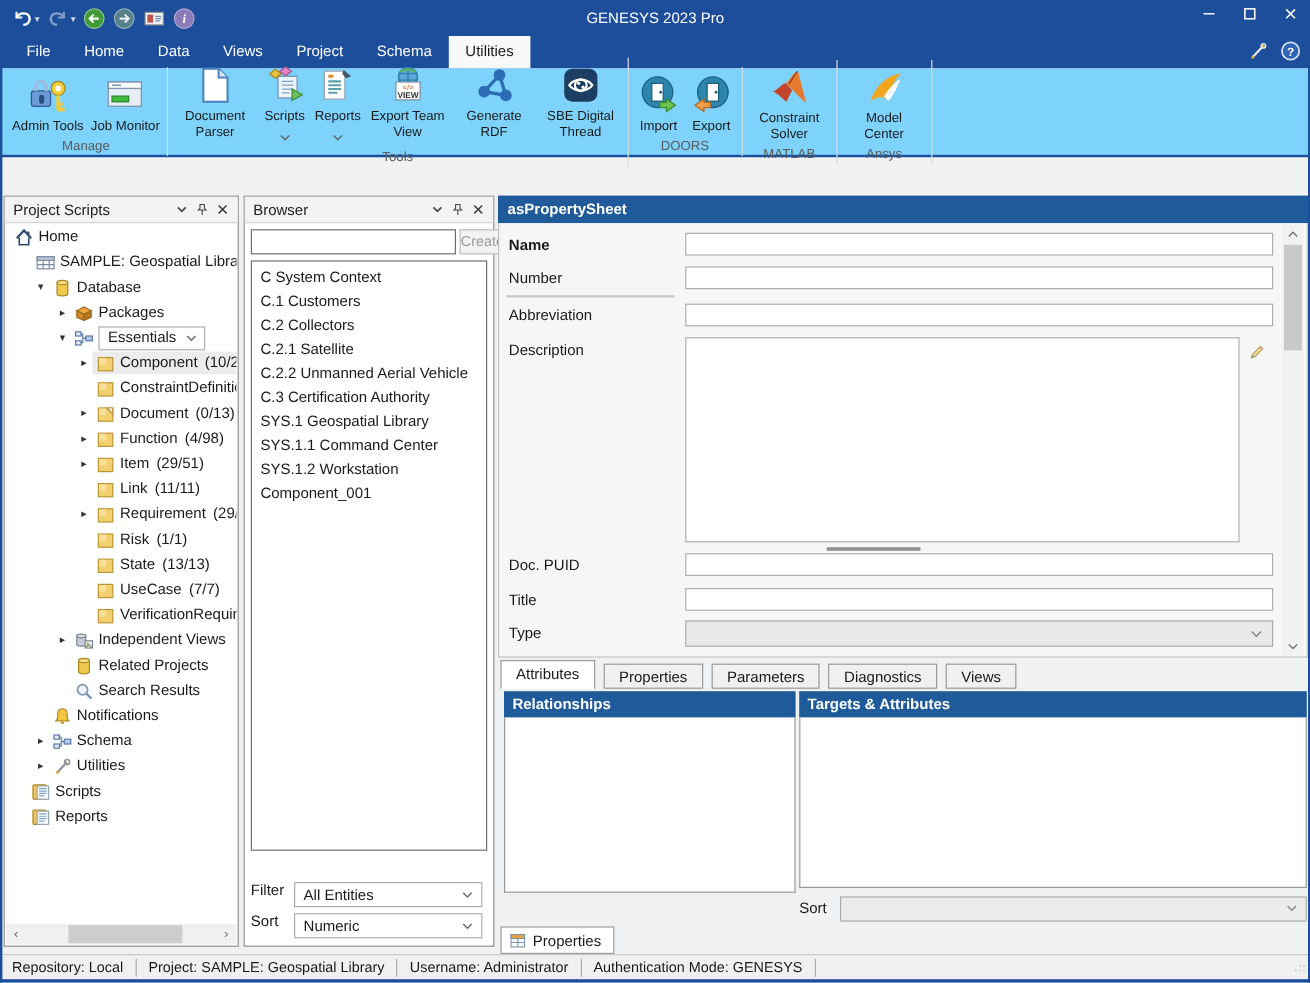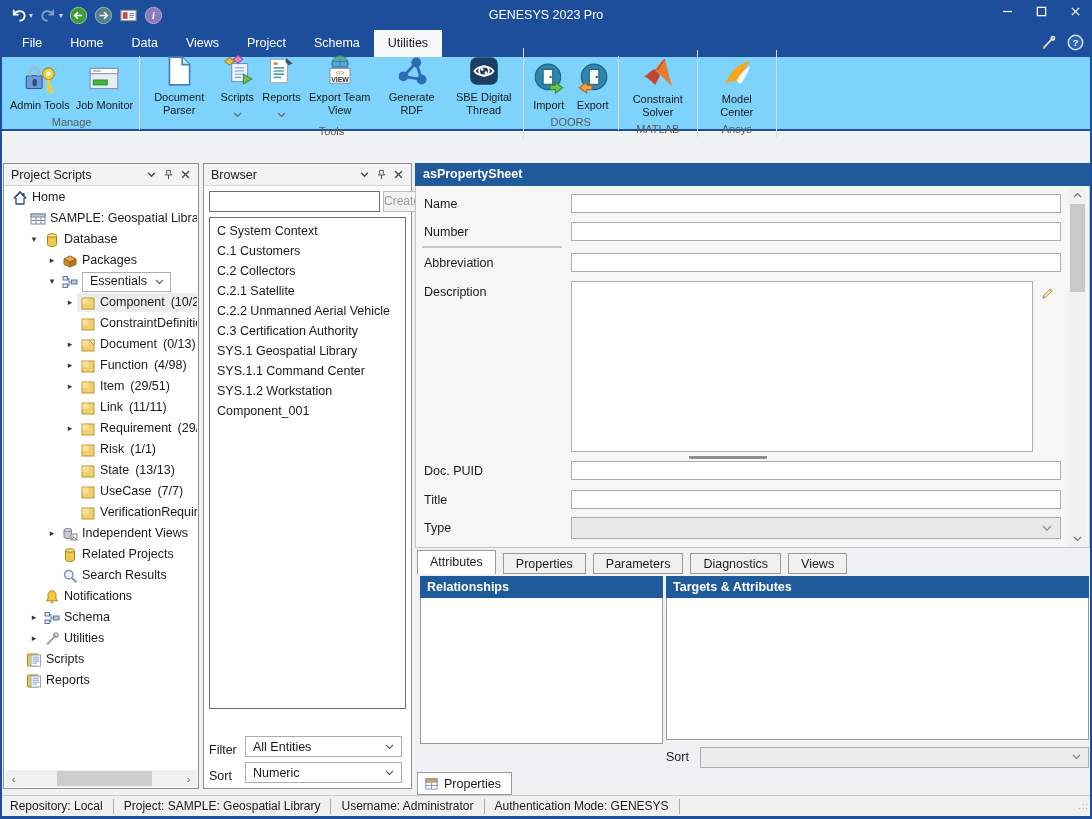--- a/index.html
+++ b/index.html
@@ -53,21 +53,21 @@
   .combo{display:inline-flex;align-items:center;border:1px solid var(--lbd);background:#fff;height:20px;padding:0 6px 0 7px;gap:8px;}
   .hscroll{position:absolute;left:1px;right:1px;bottom:1px;height:17px;background:#f0f0f0;display:flex;align-items:center;}
   .harrow{width:17px;text-align:center;color:#666;font-size:11px;}
   .hthumb{position:absolute;left:52px;width:95px;top:1px;bottom:1px;background:#cdcdcd;}
   
   .binputrow{position:absolute;left:5px;right:5px;top:27px;height:22px;display:flex;gap:3px;}
   .binput{flex:1;border:1px solid #707070;background:#fff;height:21px;font:inherit;padding:0 4px;}
   .createbtn{width:38px;height:21px;border:1px solid #bdbdbd;background:#f2f2f2;color:#9b9b9b;font-size:12px;text-align:center;line-height:19px;}
   .blist{position:absolute;left:5px;right:5px;top:53px;bottom:79px;border:1px solid #707070;background:#fff;overflow:hidden;padding-top:3px;}
   .brow{height:20px;line-height:20px;padding-left:7px;white-space:nowrap;}
-  .fsrow{position:absolute;left:5px;right:9px;height:22px;display:flex;align-items:flex-end;}
+  .fsrow{position:absolute;left:5px;right:9px;height:22px;display:flex;align-items:flex-start;}
   .fslabel{width:36px;flex:0 0 36px;}
   .select{flex:1;height:21px;border:1px solid var(--lbd);background:#fff;display:flex;align-items:center;padding:0 7px;justify-content:space-between;}
   
   .psheader{position:absolute;left:415px;top:163px;width:675px;height:23px;background:var(--hblue);color:#fff;font-weight:bold;font-size:12.5px;line-height:23px;padding-left:8px;}
   .psbody{position:absolute;left:415px;top:186px;width:675px;height:362px;background:#f6f6f6;border:1px solid #c3c3c3;border-top:none;}
   .pslabel{position:absolute;left:8px;width:140px;height:18px;line-height:18px;}
   .psinput{position:absolute;left:155px;width:490px;height:19px;border:1px solid var(--lbd);background:#fff;font:inherit;padding:0 4px;}
   .pstext{position:absolute;left:155px;width:462px;border:1px solid var(--lbd);background:#fff;resize:none;font:inherit;}
   .psselect{position:absolute;left:155px;width:490px;height:22px;border:1px solid var(--lbd);background:#e9e9e9;display:flex;align-items:center;justify-content:flex-end;padding:0 8px;}
   .vscroll{position:absolute;right:3px;top:1px;bottom:1px;width:17px;background:#f1f1f1;}
@@ -746,21 +746,21 @@
         <span>Numeric</span>
         <svg width="9" height="6" viewBox="0 0 9 6">
             <path d="M1 1l3.5 3.5L8 1" fill="none" stroke="#666" stroke-width="1.2"></path>
           </svg>
       </div>
     </div>
   </div>
 
   <div class="psheader">asPropertySheet</div>
   <div class="psbody">
-    <div class="pslabel" style="top:9px;">Name</div>
+    <div class="pslabel" style="top:9px;font-weight:bold;">Name</div>
     <input class="psinput" style="top: 8px;">
     <div class="pslabel" style="top:37px;">Number</div>
     <input class="psinput" style="top: 36px;">
     <div class="divider" style="left:6px;width:140px;top:60px;height:2px;"></div>
     <div class="pslabel" style="top:68px;">Abbreviation</div>
     <input class="psinput" style="top: 67px;">
     <div class="pslabel" style="top:97px;">Description</div>
     <textarea class="pstext" style="top: 95px; height: 171px;"></textarea>
     <span style="position:absolute;left:624px;top:100px;"><svg width="15" height="15" viewBox="0 0 16 16">
           <path d="M3 13l1-3 7-7 2 2-7 7z" fill="#f3e3a2" stroke="#b89a4a"></path>

